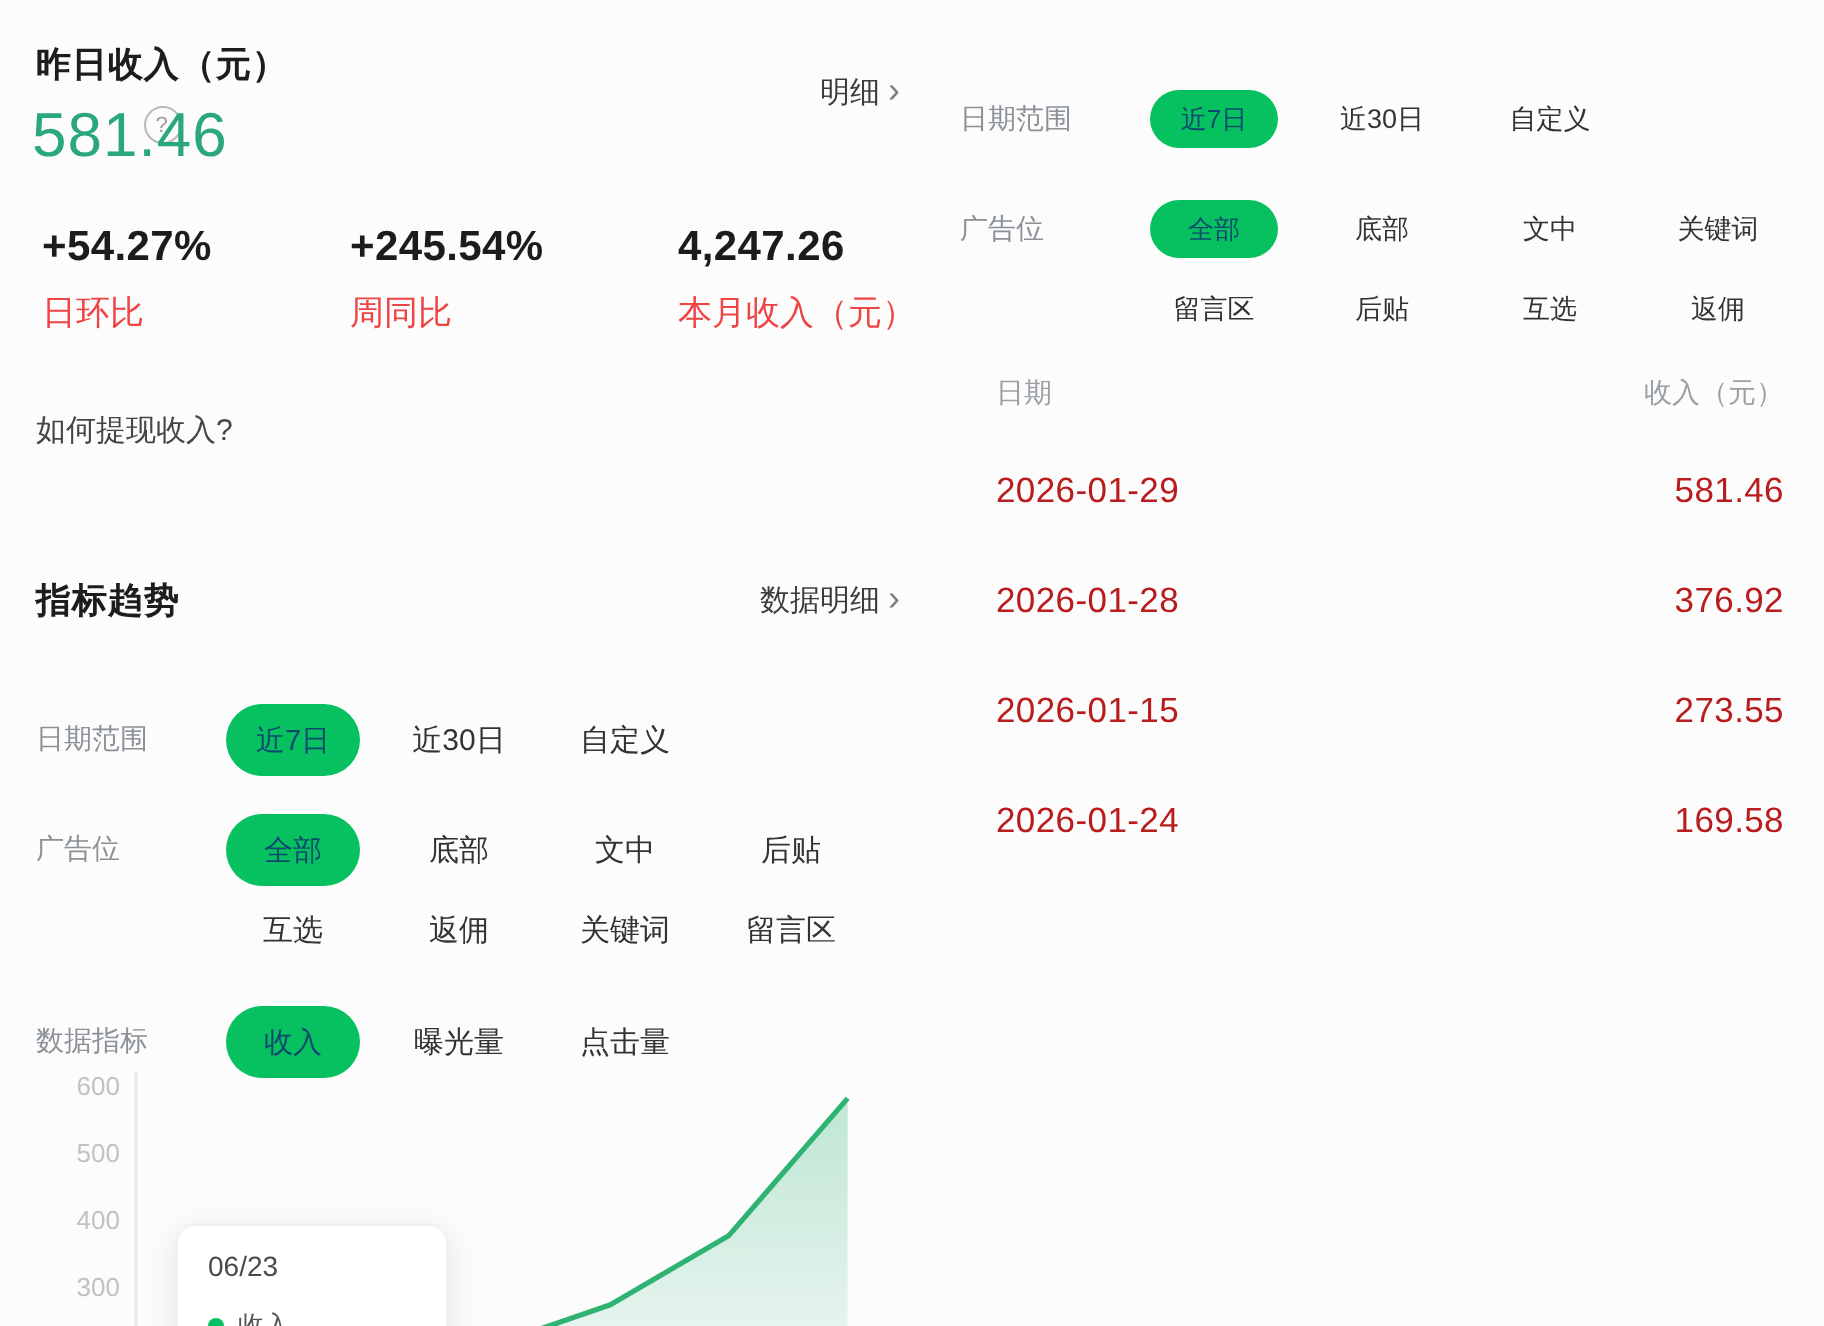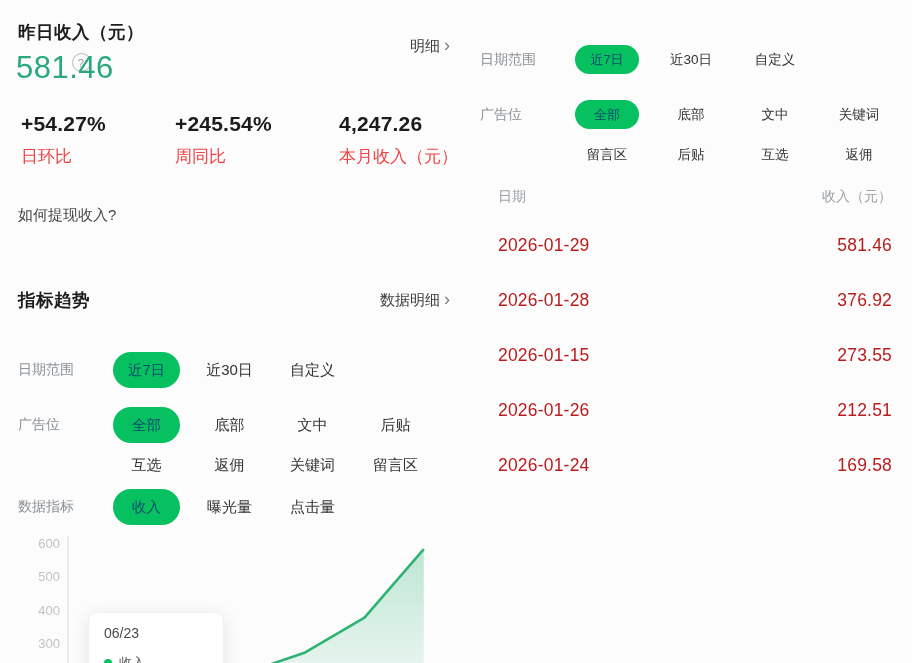--- a/index.html
+++ b/index.html
@@ -129,24 +129,20 @@
         </div>
         <div class="t-row">
           <span>2026-01-28</span>
           <span>376.92</span>
         </div>
         <div class="t-row">
           <span>2026-01-15</span>
           <span>273.55</span>
         </div>
         <div class="t-row">
-          <span>2026-01-26</span>
-          <span>212.51</span>
-        </div>
-        <div class="t-row">
           <span>2026-01-24</span>
           <span>169.58</span>
         </div>
       </div>
   </div>
 
 <div class="filter-row" style="top: 328px; left: 18px; height: 36px;">
       <span class="filter-label" style="width: 87px;">日期范围</span>
       <span class="opt-cell" style="width: 83px;">
         <span class="pill pill-lg">近7日</span>
@@ -181,21 +177,21 @@
       <span class="opt-cell" style="width: 83px;">
         <span class="opt">返佣</span>
       </span>
       <span class="opt-cell" style="width: 83px;">
         <span class="opt">关键词</span>
       </span>
       <span class="opt-cell" style="width: 83px;">
         <span class="opt">留言区</span>
       </span>
     </div>
-    <div class="filter-row" style="top: 465px; left: 18px; height: 36px;">
+    <div class="filter-row" style="top: 479px; left: 18px; height: 36px;">
       <span class="filter-label" style="width: 87px;">数据指标</span>
       <span class="opt-cell" style="width: 83px;">
         <span class="pill pill-lg">收入</span>
       </span>
       <span class="opt-cell" style="width: 83px;">
         <span class="opt">曝光量</span>
       </span>
       <span class="opt-cell" style="width: 83px;">
         <span class="opt">点击量</span>
       </span>

